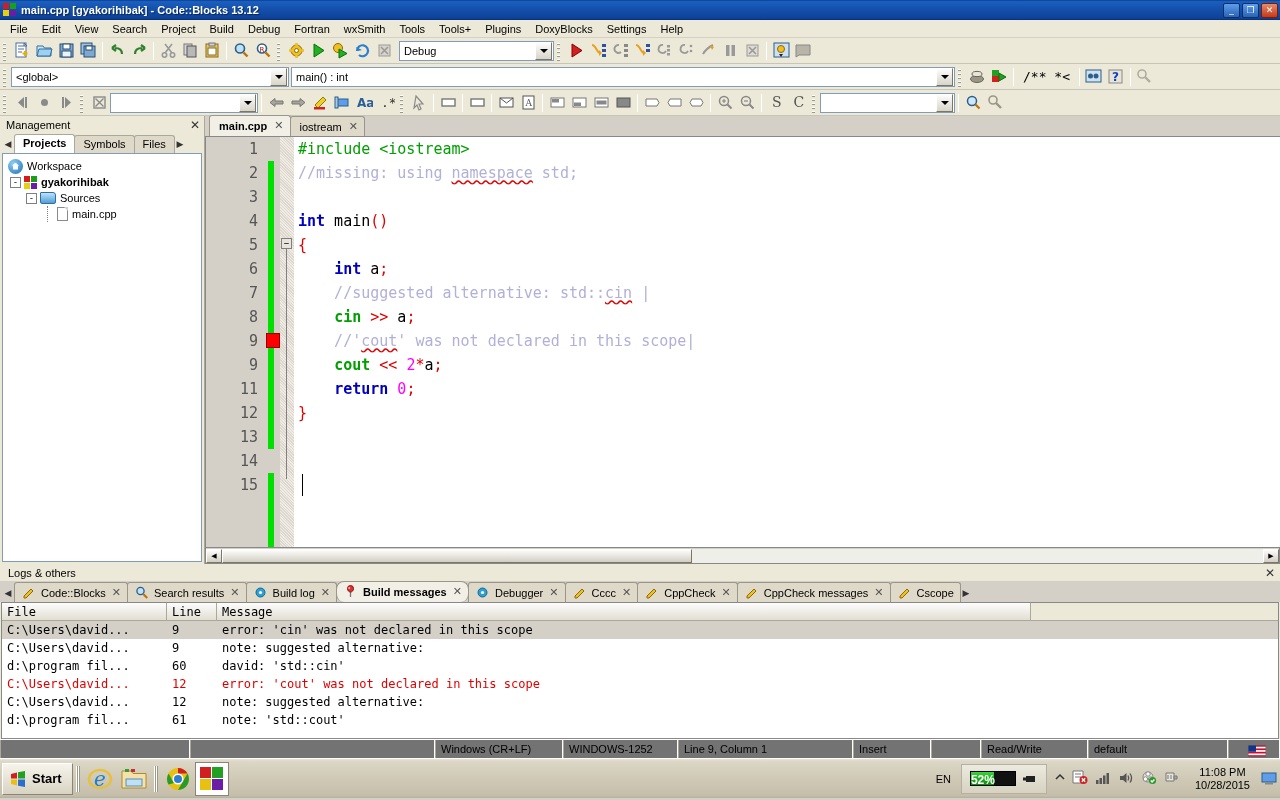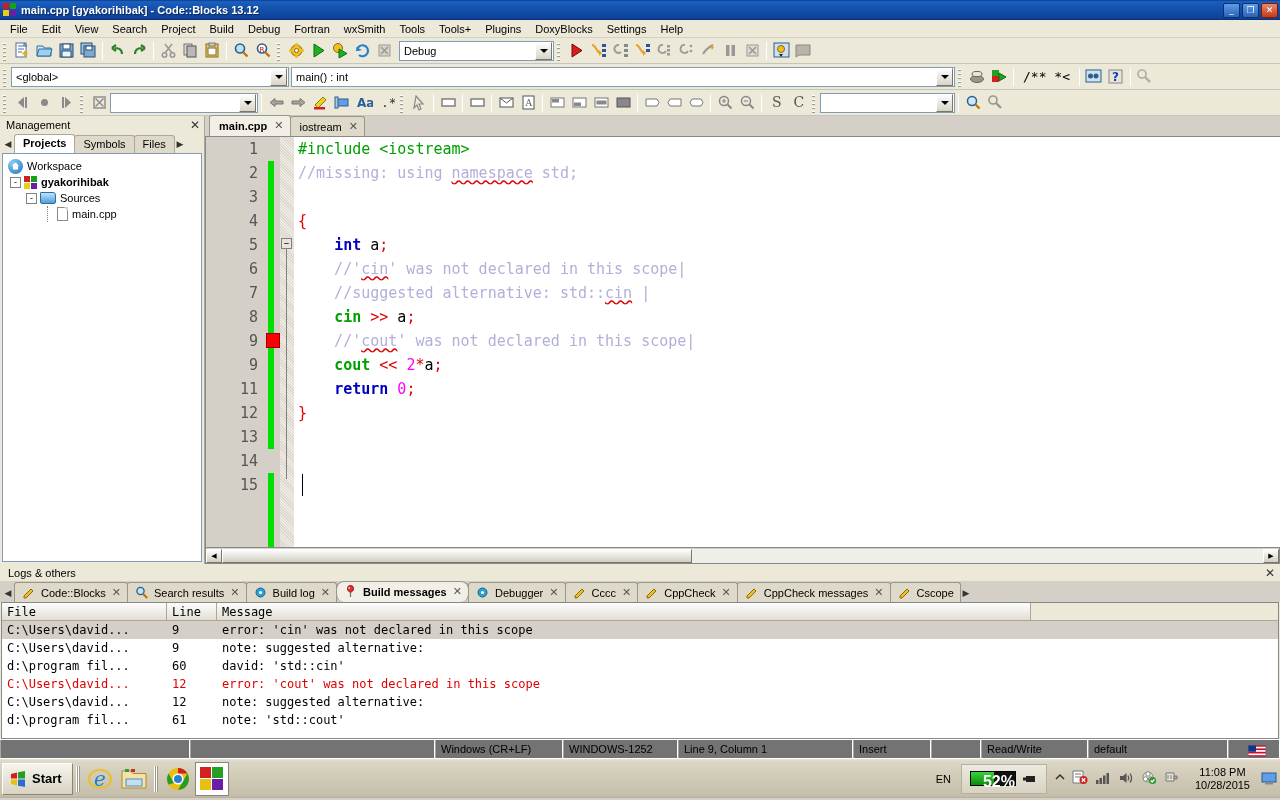--- a/index.html
+++ b/index.html
@@ -207,21 +207,21 @@
     border-right-color:#8a8578;border-bottom-color:#8a8578;font-weight:bold;font-size:13px;}
   .qlsep{width:4px;height:26px;margin:0 3px;
     background-image:repeating-linear-gradient(to right,#fff 0 1px,#9a9a8a 1px 2px);}
   .tbicon{width:34px;height:34px;display:flex;align-items:center;justify-content:center;flex:0 0 auto;}
   .tbicon.pressed{background:#fff;border:1px solid #8a8578;}
   .tray{margin-left:auto;display:flex;align-items:center;height:40px;}
   .battery{display:flex;align-items:center;gap:6px;height:30px;padding:0 8px;
     background:linear-gradient(to bottom,#eceadf,#d7d2c1);border:1px solid #b5b0a0;}
   .batbox{width:46px;height:15px;background:#111;border:1px solid #000;position:relative;}
   .batfill{position:absolute;left:0;top:0;bottom:0;background:linear-gradient(to bottom,#3ad43a,#0a8a0a);}
-  .batpct{position:absolute;left:0;right:0;top:1px;text-align:right;font-size:16px;font-weight:bold;color:#fff;}
+  .batpct{position:absolute;left:0;right:0;top:1px;text-align:left;font-size:12px;font-weight:bold;color:#fff;}
   .clock{text-align:center;font-size:11px;line-height:13px;padding:0 8px;}
 </style>
 </head>
 <body>
 
 <div id="app">
 
   <div class="titlebar">
     <span class="tb-icon">
         <i></i>
@@ -757,23 +757,23 @@
         </div>
         <div class="fold">
           <div class="foldbox" style="top:101px;">−</div>
           <div class="foldline" style="top:112px;height:230px;"></div>
         </div>
         <div class="code" id="code">
 
         <div class="cline"><span class="pp">#include &lt;iostream&gt;</span></div>
             <div class="cline"><span class="cm">//missing: using </span><span class="cm sq">namespace</span><span class="cm"> std;</span></div>
             <div class="cline">&nbsp;</div>
+            <div class="cline"><span class="k">int</span><span class="id"> main</span><span class="op">()</span></div>
             <div class="cline"><span class="op">{</span></div>
             <div class="cline"><span class="id">    </span><span class="k">int</span><span class="id"> a</span><span class="op">;</span></div>
-            <div class="cline"><span class="cm">    //'</span><span class="cm sq">cin</span><span class="cm">' was not declared in this scope|</span></div>
             <div class="cline"><span class="cm">    //suggested alternative: std::</span><span class="cm sq">cin</span><span class="cm"> |</span></div>
             <div class="cline"><span class="id">    </span><span class="gfn">cin</span><span class="op"> &gt;&gt; </span><span class="id">a</span><span class="op">;</span></div>
             <div class="cline"><span class="cm">    //'</span><span class="cm sq">cout</span><span class="cm">' was not declared in this scope|</span></div>
             <div class="cline"><span class="id">    </span><span class="gfn">cout</span><span class="op"> &lt;&lt; </span><span class="num">2</span><span class="op">*</span><span class="id">a</span><span class="op">;</span></div>
             <div class="cline"><span class="id">    </span><span class="k">return</span><span class="id"> </span><span class="num">0</span><span class="op">;</span></div>
             <div class="cline"><span class="op">}</span></div>
             <div class="cline">&nbsp;</div>
             <div class="caret" style="left:8px;top:337px;height:22px;"></div>
           </div>
       </div>

